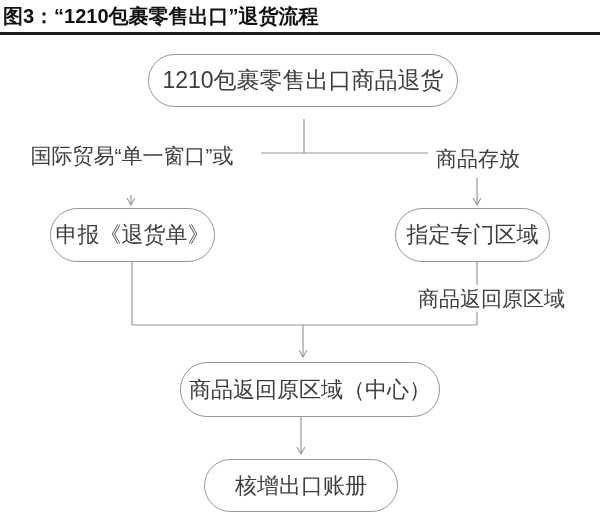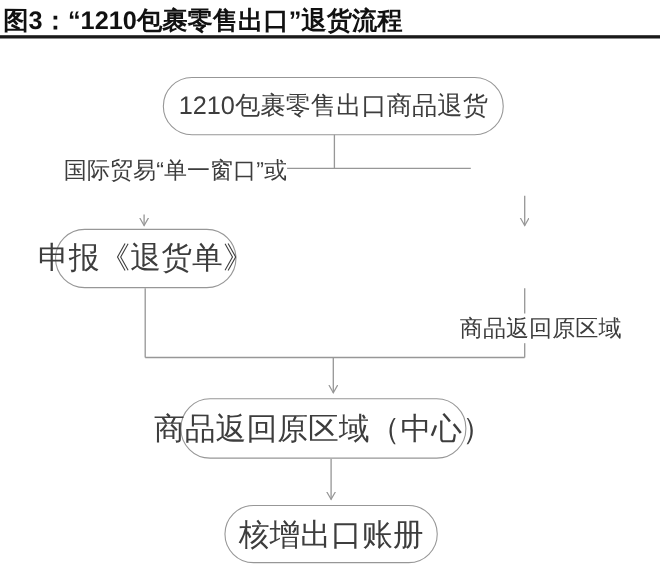--- a/index.html
+++ b/index.html
@@ -7,21 +7,21 @@
     position: relative;
     width: 600px;
     height: 515px;
     background: var(--bg, #ffffff);
     font-family: "Liberation Sans", sans-serif;
     overflow: hidden;
   }
   .fig-title {
     position: absolute;
     left: 3px; top: 3px;
-    font-size: 23px;
+    font-size: 20px;
     font-weight: bold;
     color: var(--title-text, #111111);
     white-space: nowrap;
   }
   .title-rule {
     position: absolute;
     left: 0; top: 32px;
     width: 600px; height: 3px;
     background: var(--rule, #1a1a1a);
   }
@@ -35,36 +35,36 @@
   svg.connectors .arrowhead { stroke: var(--line, #979797); fill: none; stroke-width: 1.1; }
   .node {
     position: absolute;
     box-sizing: border-box;
     border: 1.2px solid var(--border, #979797);
     border-radius: 27px;
     background: #fff;
     display: flex;
     align-items: center;
     justify-content: center;
-    font-size: 28px;
+    font-size: 22px;
     color: var(--text, #3d3d3d);
     z-index: 2;
     white-space: nowrap;
   }
-  .node-start  { left: 148px; top: 70px;  width: 310px; height: 53px; font-size: 23px; }
+  .node-start  { left: 148px; top: 54px;  width: 310px; height: 53px; font-size: 23px; }
   .node-declare{ left: 50px;  top: 208px; width: 165px; height: 54px; }
   .node-area   { left: 395px; top: 208px; width: 155px; height: 54px; }
-  .node-return { left: 164px; top: 362px; width: 260px; height: 55px; }
+  .node-return { left: 180px; top: 362px; width: 260px; height: 55px; }
   .node-ledger { left: 204px; top: 459px; width: 194px; height: 53px; }
   .flow-label {
     position: absolute;
     font-size: 21px;
     line-height: 25px;
     color: var(--text, #3d3d3d);
-    text-align: right;
+    text-align: center;
     background: #fff;
     z-index: 2;
     white-space: nowrap;
   }
   .label-platform   { left: 3px;   top: 143px; width: 258px; }
   .label-storage    { left: 428px; top: 146px; width: 100px; }
   .label-release    { left: 52px;  top: 283px; width: 176px; height: 27px; line-height: 27px; }
   .label-inspection { left: 418px; top: 285px; width: 136px; height: 27px; line-height: 27px; }
 </style>
 </head>
@@ -91,23 +91,25 @@
     <line x1="303" y1="325" x2="303" y2="357" marker-end="url(#arrow)"></line>
     <line x1="301" y1="417" x2="301" y2="454" marker-end="url(#arrow)"></line>
   </svg>
 
   <div class="node node-start">1210包裹零售出口商品退货</div>
 
   <div class="flow-label label-platform">
     <div>国际贸易“单一窗口”或</div>
   </div>
 
+  <div class="flow-label label-storage">商品存放</div>
 
   <div class="node node-declare">申报《退货单》</div>
 
+  <div class="node node-area">指定专门区域</div>
 
 
   <div class="flow-label label-inspection">商品返回原区域</div>
 
   <div class="node node-return">商品返回原区域（中心）</div>
 
   <div class="node node-ledger">核增出口账册</div>
 
 </div>
 

